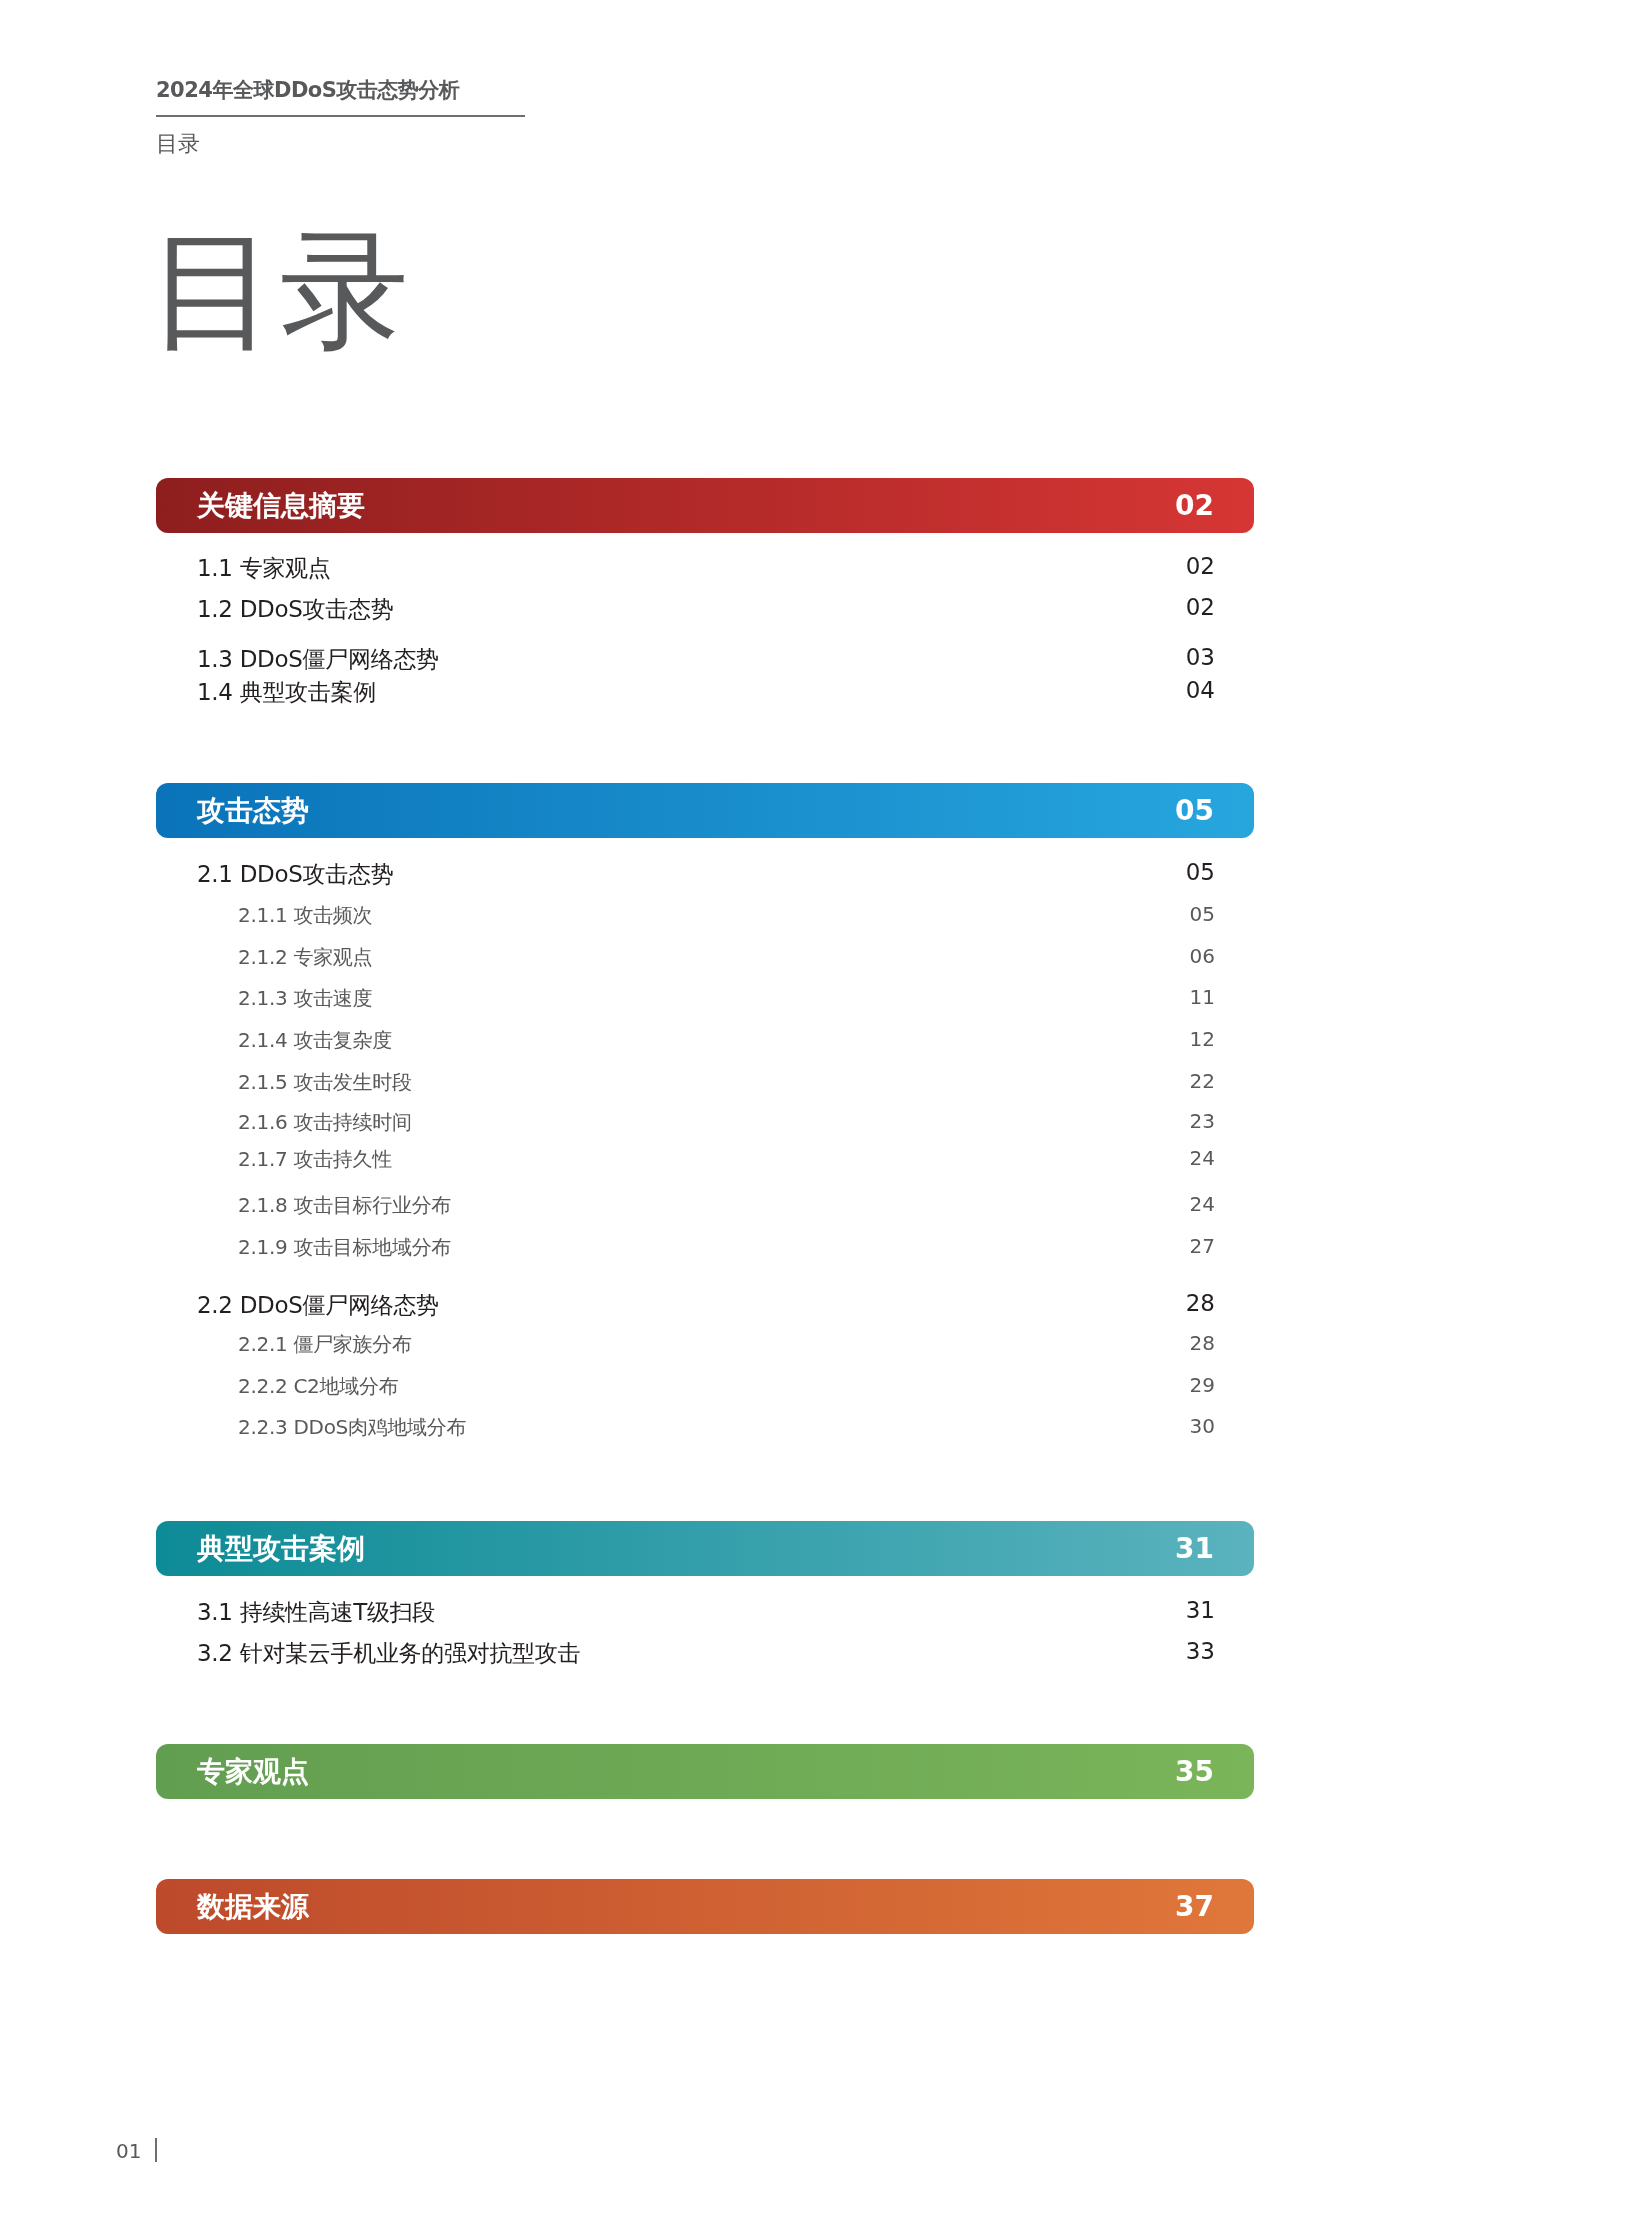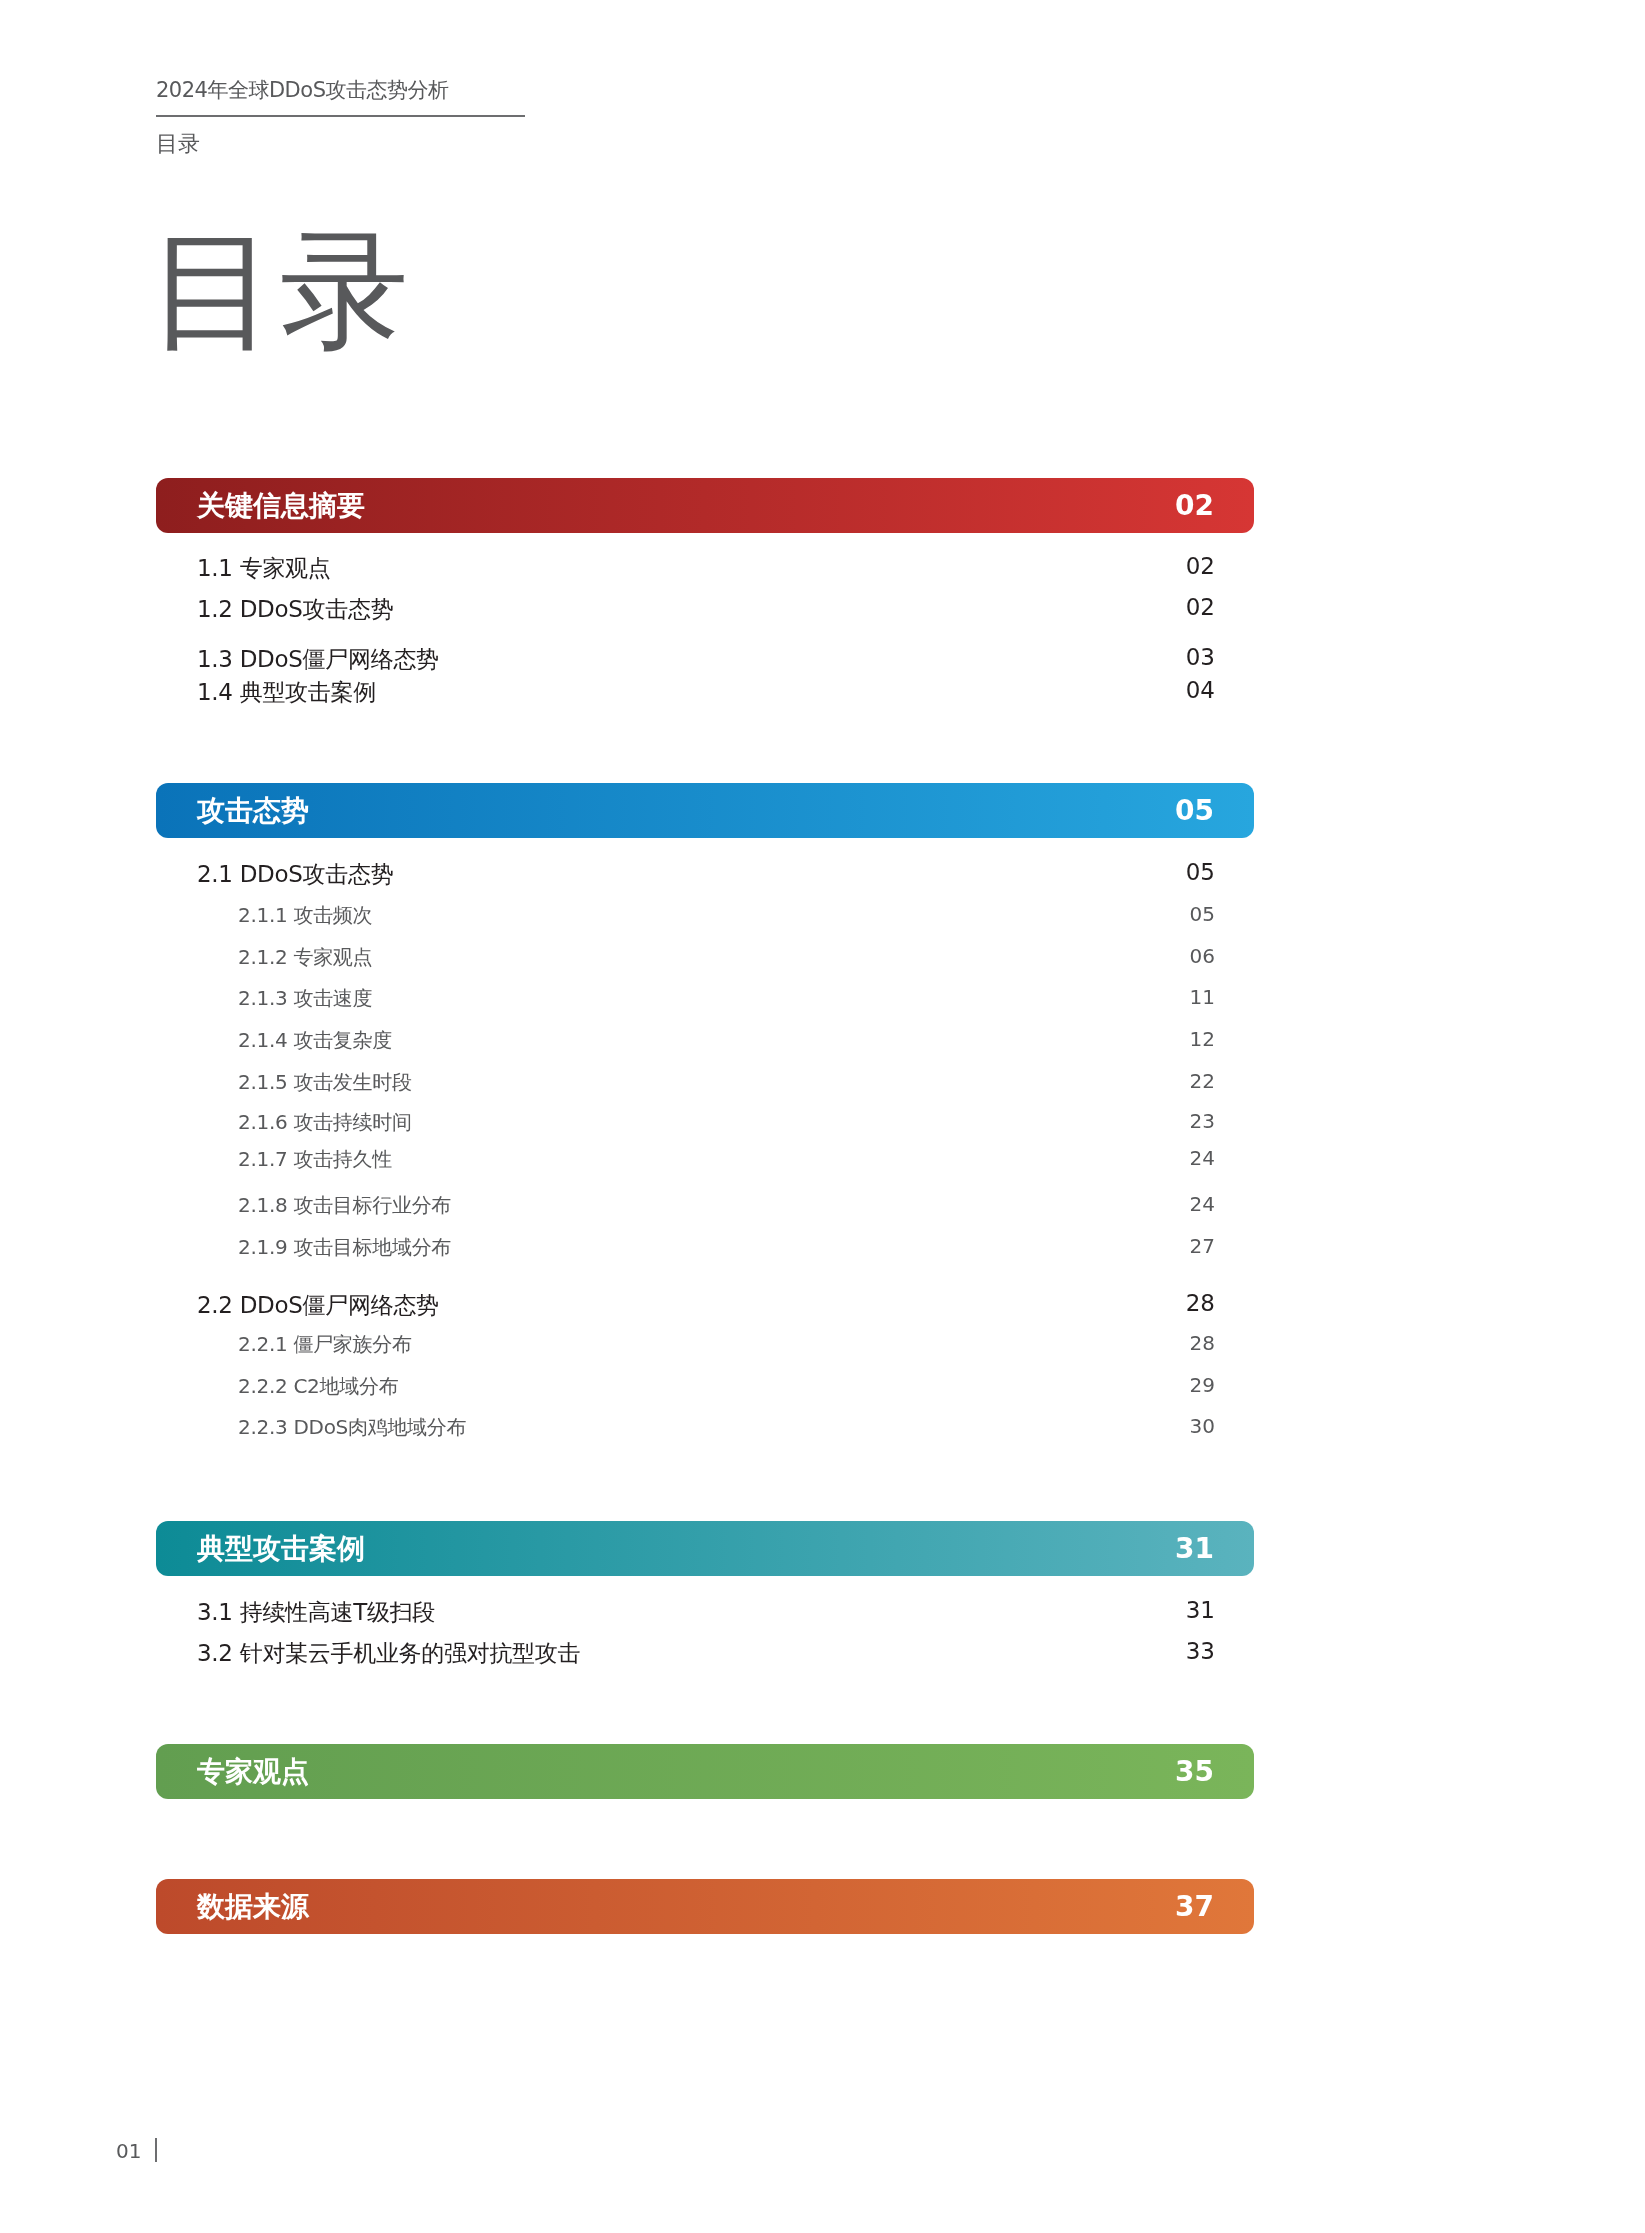--- a/index.html
+++ b/index.html
@@ -1,19 +1,19 @@
 <!DOCTYPE html>
 <html><head>
 <meta charset="utf-8">
 <style>
   html, body { margin: 0; padding: 0; background: #ffffff; }
   body { width: 1646px; height: 2234px; position: relative; overflow: hidden;
          font-family: "DejaVu Sans", "Liberation Sans", sans-serif; color: #222; }
   .abs { position: absolute; }
-  .doc-title { left: 156px; top: 76px; font-size: 21px; color: #58595b; font-weight: normal; white-space: nowrap; line-height: 28px; letter-spacing: -0.5px; }
+  .doc-title { left: 156px; top: 76px; font-size: 21px; color: #58595b; font-weight: bold; white-space: nowrap; line-height: 28px; letter-spacing: -0.5px; }
   .doc-rule { left: 156px; top: 115px; width: 369px; height: 2px; background: #6d6e70; }
   .section-label { left: 156px; top: 130px; font-size: 22px; color: #58595b; line-height: 28px; }
   .big-title { left: 149px; top: 211px; font-size: 129px; color: #58595b; line-height: 159px; letter-spacing: 2px; white-space: nowrap; }
 
   .band { position: absolute; left: 156px; width: 1098px; height: 55px; border-radius: 12px;
           display: flex; align-items: center; justify-content: space-between; box-sizing: border-box;
           padding: 0 40px 0 41px; color: #ffffff; }
   .band-title { font-size: 28px; font-weight: bold; letter-spacing: 0px; white-space: nowrap; }
   .band-page { font-size: 28px; font-weight: bold; }
 

